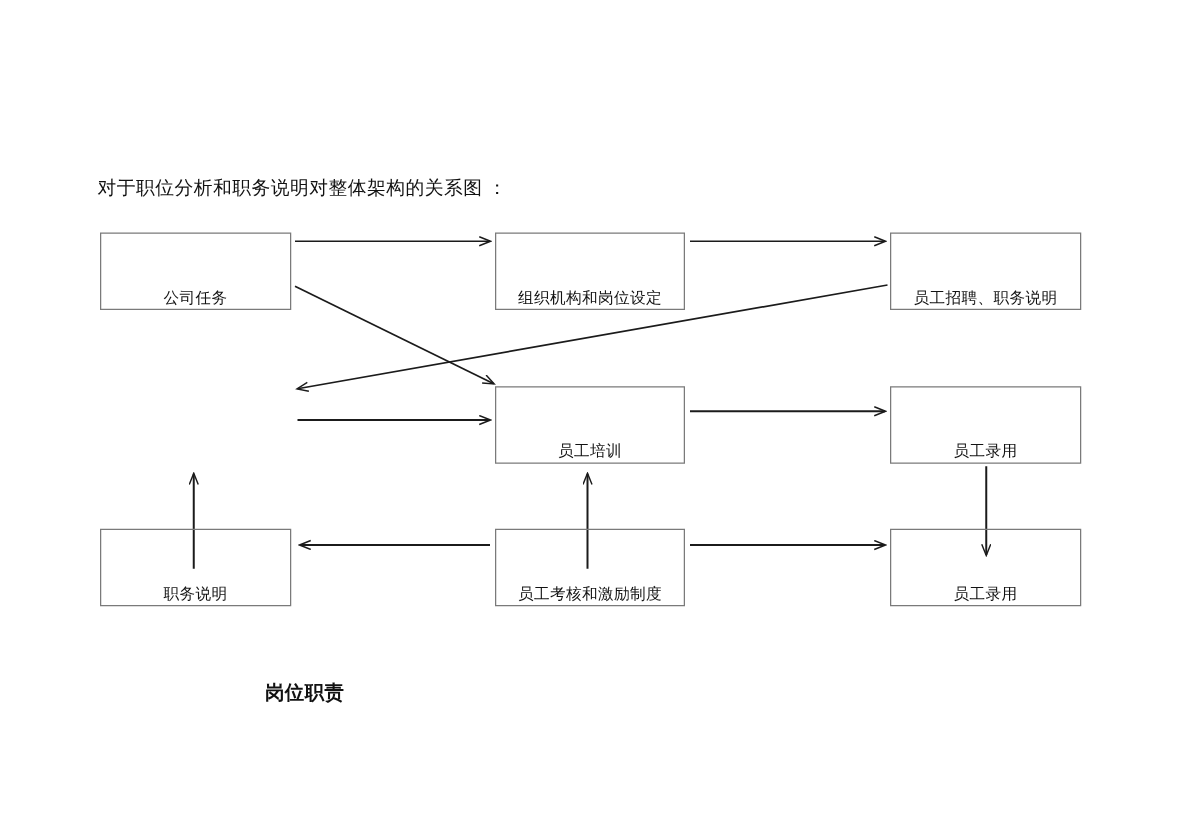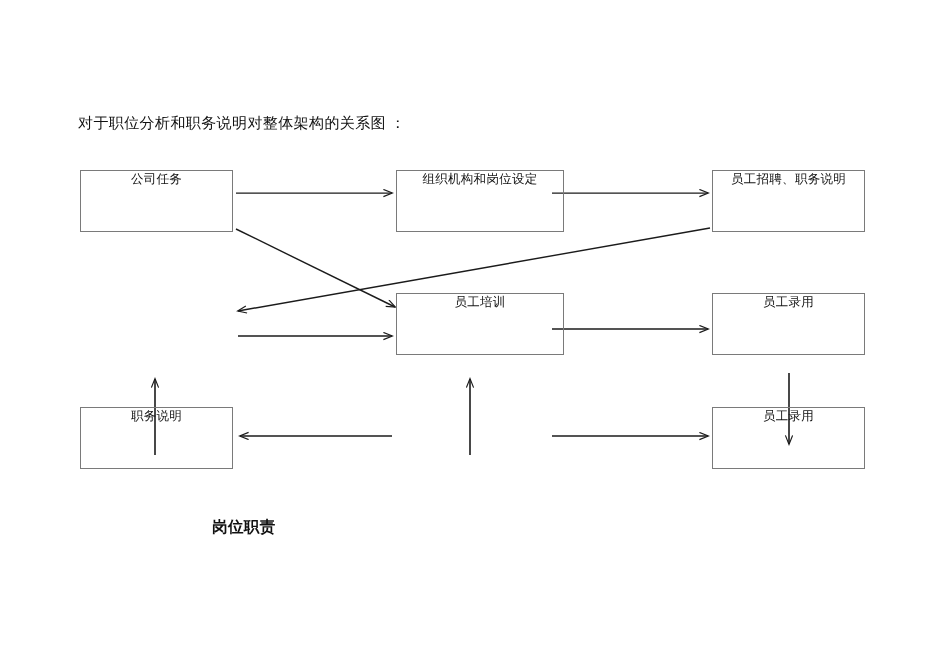--- a/index.html
+++ b/index.html
@@ -22,48 +22,50 @@
     height: 672px;
     background: #ffffff;
   }
   .para {
     position: absolute;
     font-size: 15px;
     line-height: 20px;
     letter-spacing: 0.4px;
     color: #111111;
     white-space: pre;
+    margin-top: 28px;
   }
   #title-line { left: 78px; top: 113px; }
   #modules-line { left: 78px; top: 470px; }
   #duty-line {
     left: 212px;
     top: 517px;
     font-weight: bold;
     font-size: 15.5px;
   }
 
   .node {
     position: absolute;
     box-sizing: border-box;
     border: 1px solid #7a7a7a;
     background: transparent;
     display: flex;
-    align-items: flex-start;
+    align-items: flex-end;
     justify-content: center;
     font-size: 12.5px;
     letter-spacing: 0.3px;
     color: #121212;
     white-space: nowrap;
+    margin-top: 16px;
   }
   .node .node-label { pointer-events: none; }
 
   
   .col-a { left: 80px;  width: 153px; }
-  .col-b { left: 396px; width: 168px; }
+  .col-b { left: 396px; width: 152px; }
   .col-c { left: 712px; width: 153px; }
   
   .row-1 { top: 170px; height: 62px; }
   .row-2 { top: 293px; height: 62px; }
   .row-3 { top: 407px; height: 62px; }
 
   svg.wires {
     position: absolute;
     left: 0; top: 0;
     width: 950px;
@@ -125,20 +127,23 @@
   <div class="node col-c row-2">
     <span class="node-label">员工录用</span>
   </div>
   <div class="node col-b row-2">
     <span class="node-label">员工培训</span>
   </div>
 
   <div class="node col-a row-3">
     <span class="node-label">职务说明</span>
   </div>
+  <div class="node col-b row-3">
+    <span class="node-label">员工考核和激励制度</span>
+  </div>
   <div class="node col-c row-3">
     <span class="node-label">员工录用</span>
   </div>
 
 
   <div class="para" id="duty-line">岗位职责</div>
 
 </div>
 
 </body></html>

